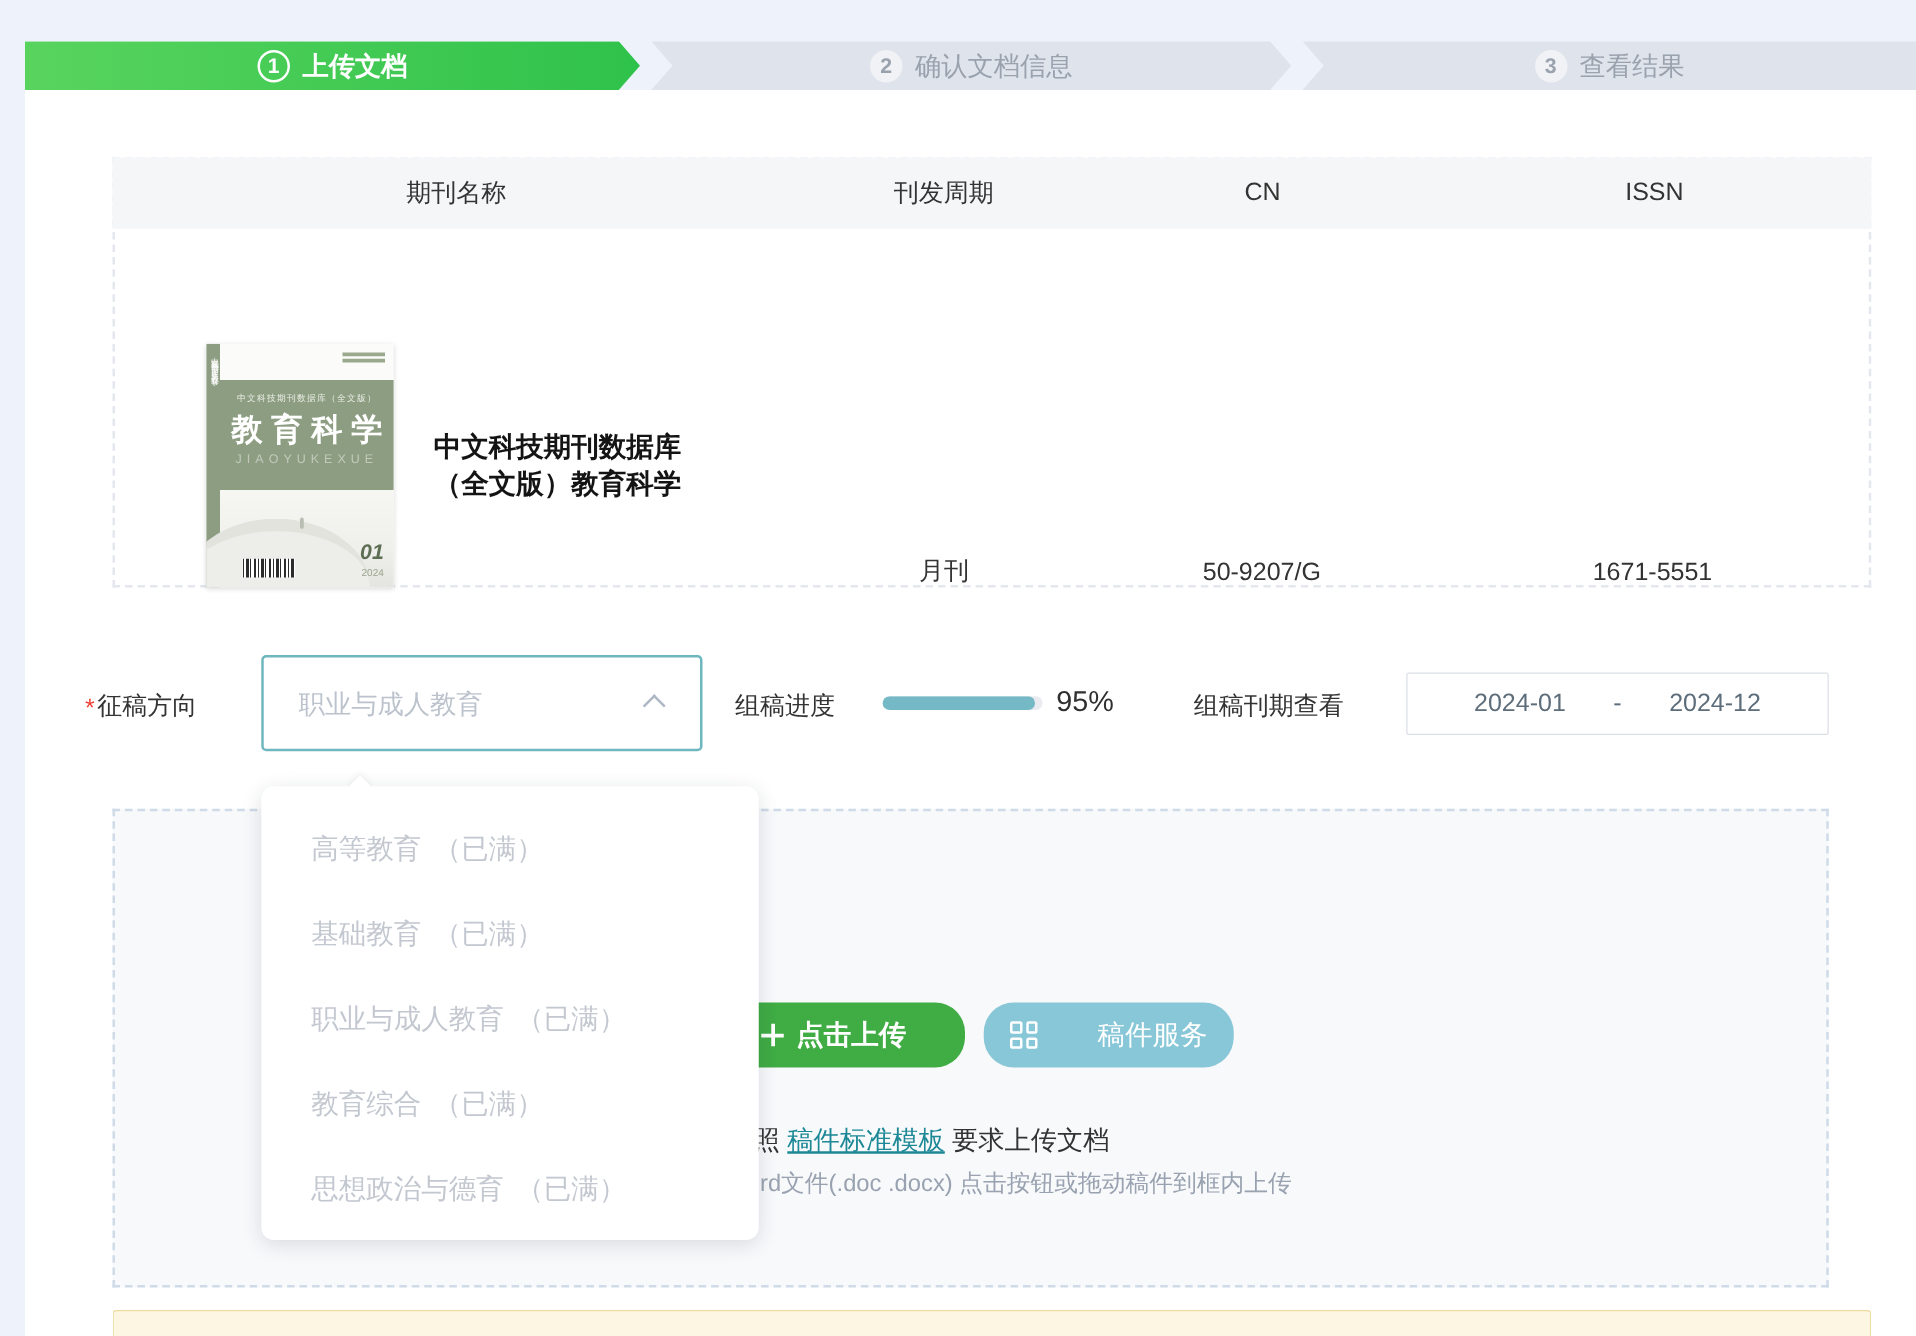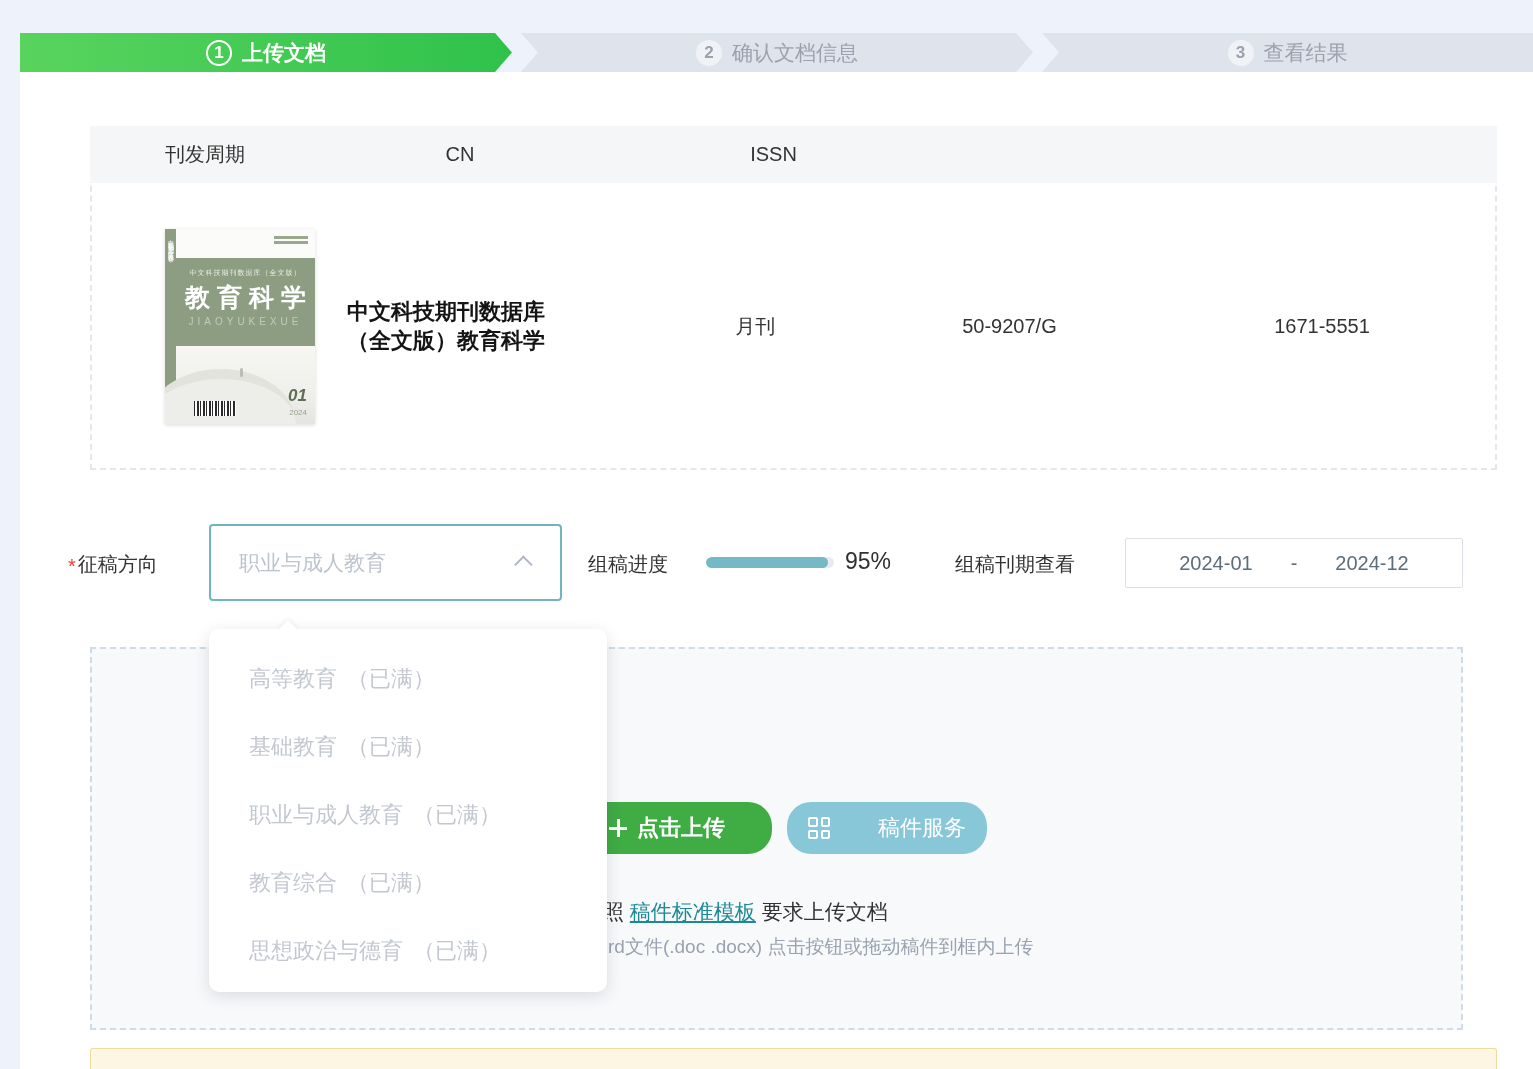--- a/index.html
+++ b/index.html
@@ -43,21 +43,21 @@
   .journal-table {
     position:absolute; left:90px; top:126px; width:1407px; height:344px;
     border:2px dashed #e4e8ee; background:#fff;
   }
   .jt-header { display:flex; height:57px; background:#f5f6f7; align-items:center; margin:-2px -2px 0 -2px; }
   .jt-header > div { text-align:center; font-size:20px; color:#333; }
   .col-name { width:550px; }
   .col-period { width:230px; }
   .col-cn { width:280px; }
   .col-issn { width:347px; }
-  .jt-row { display:flex; height:287px; align-items:center; }
+  .jt-row { display:flex; height:287px; align-items:flex-end; }
   .jt-row > div { text-align:center; font-size:20px; color:#333; }
   .jt-name-cell { display:flex; text-align:left !important; padding-left:73px; align-items:flex-start; }
   .journal-title { width:235px; margin-left:32px; margin-top:68px; font-size:22px; font-weight:bold; line-height:29px; color:#141414; text-align:left; }
 
   
   .cover { position:relative; width:150px; height:195px; background:#fbfbf9; box-shadow:0 1px 4px rgba(0,0,0,.15); overflow:hidden; flex:0 0 150px; }
   .cover-spine { position:absolute; left:0; top:0; bottom:0; width:11px; background:#8d9d82; }
   .cover-spine span { writing-mode:vertical-rl; font-size:6px; color:rgba(255,255,255,.85); display:block; margin:6px auto 0; letter-spacing:1px; }
   .cover-corner { position:absolute; right:7px; top:7px; width:34px; }
   .cover-corner i { display:block; height:3px; background:#9aa98d; margin-bottom:2px; }
@@ -151,20 +151,21 @@
     <span>确认文档信息</span>
   </div>
   <div class="step step3">
     <span class="step-badge">3</span>
     <span>查看结果</span>
   </div>
 </div>
 
 <div class="journal-table">
   <div class="jt-header">
+    <div class="col-name">期刊名称</div>
     <div class="col-period">刊发周期</div>
     <div class="col-cn">CN</div>
     <div class="col-issn">ISSN</div>
   </div>
   <div class="jt-row">
     <div class="col-name jt-name-cell">
       <div class="cover">
         <div class="cover-spine">
             <span>中文科技期刊数据库（全文版）教育科学</span>
           </div>

